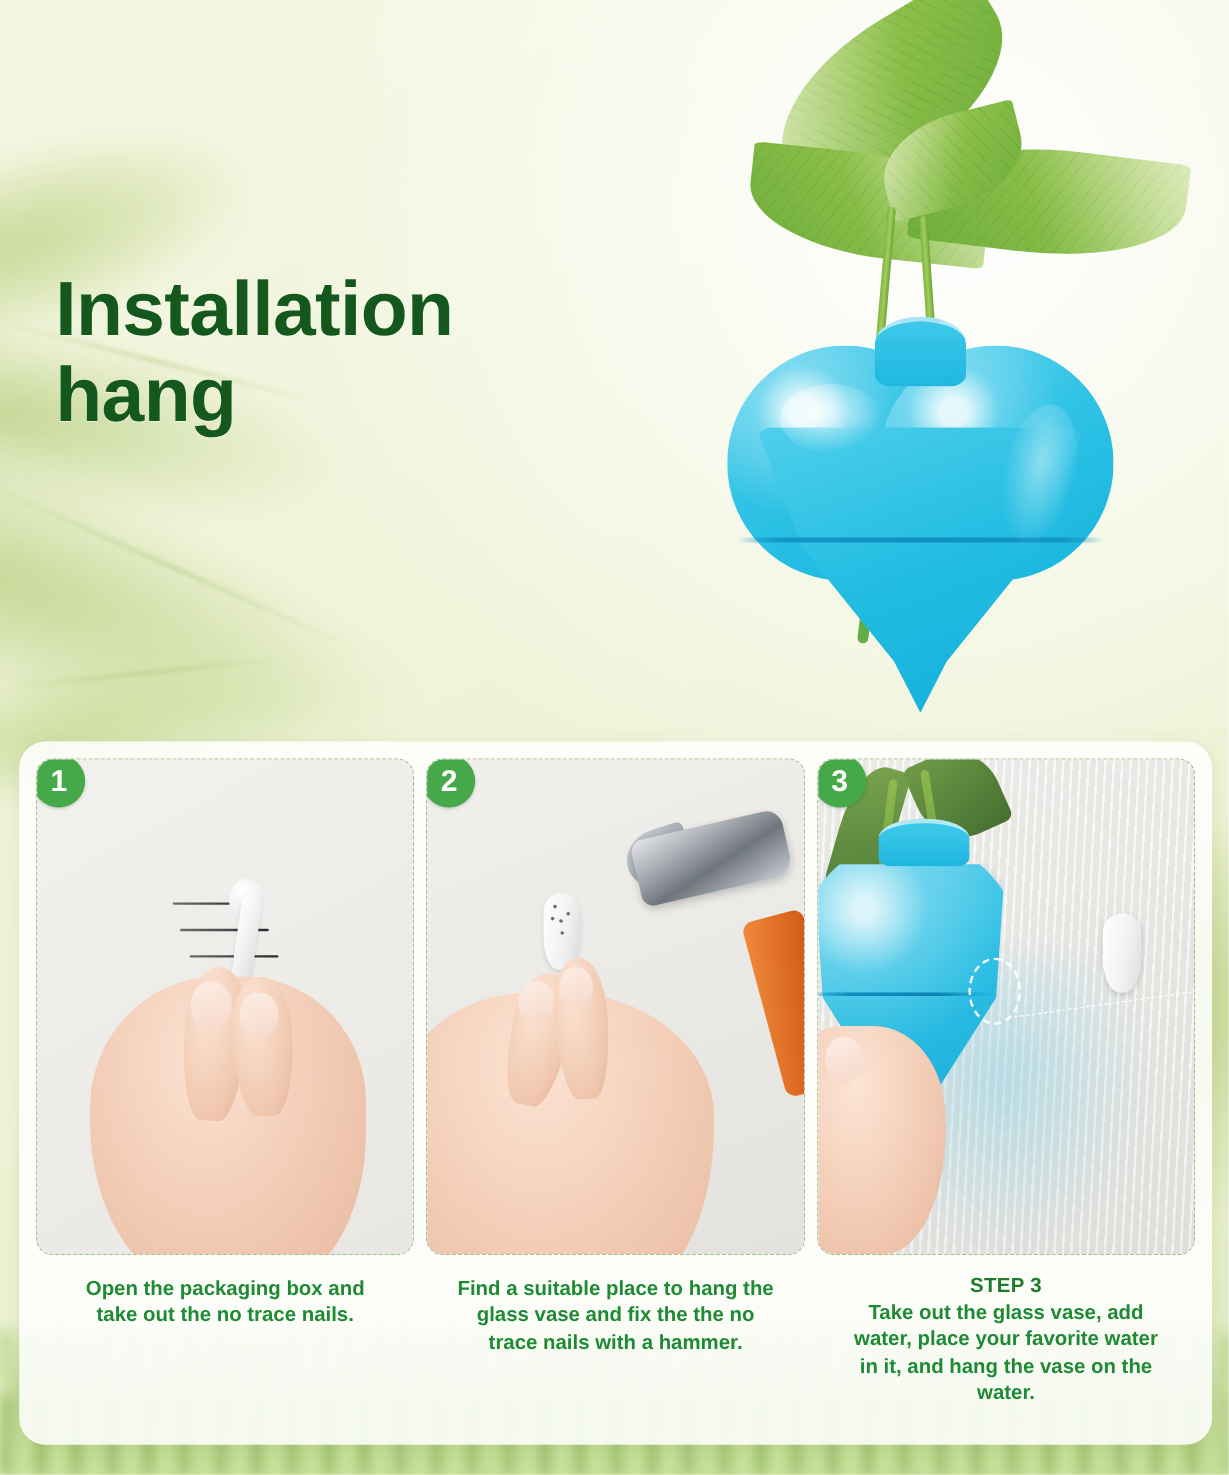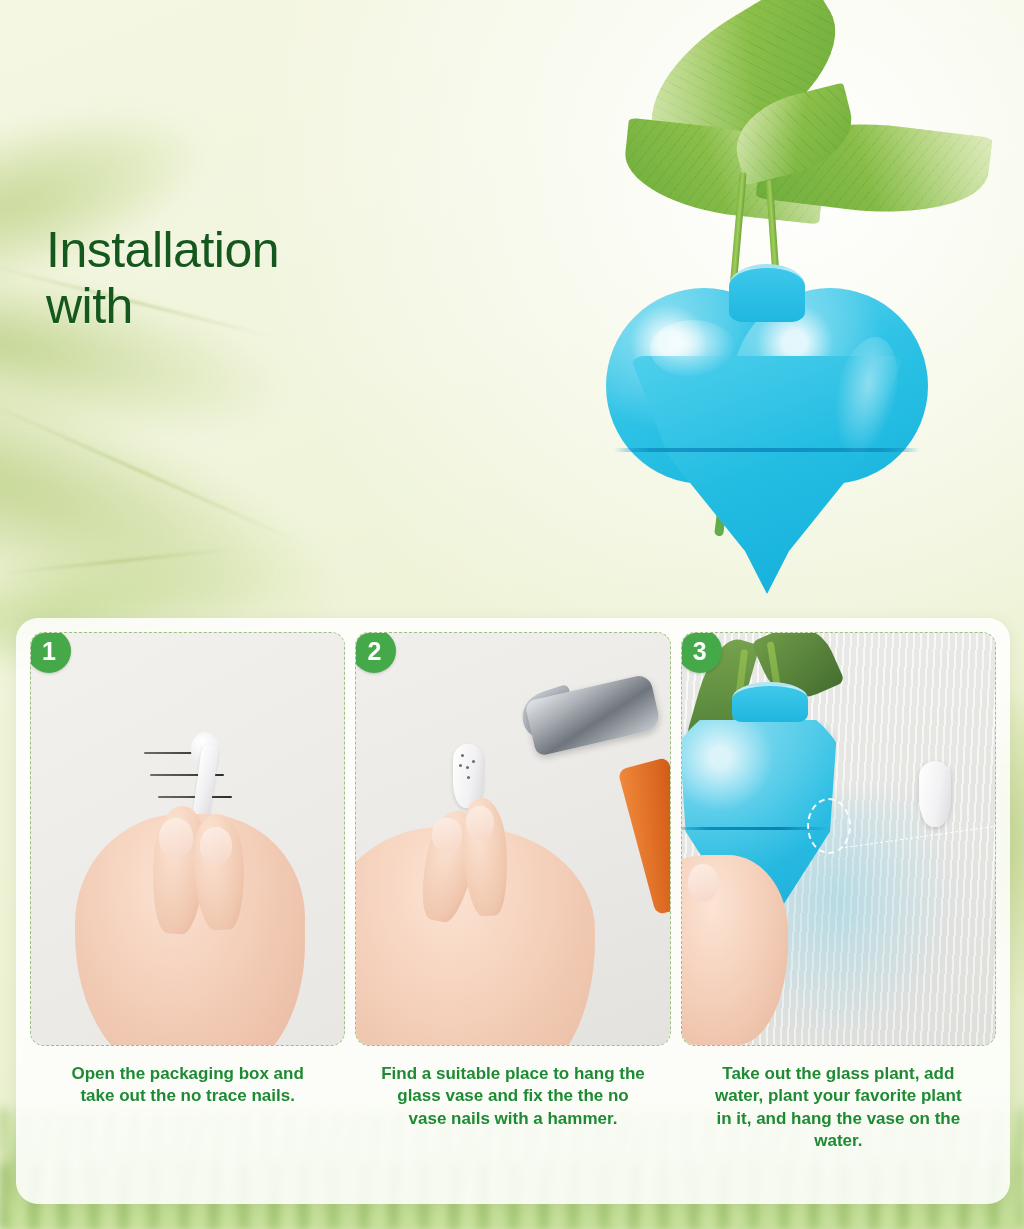--- a/index.html
+++ b/index.html
@@ -55,21 +55,21 @@
     position:absolute; left:0; bottom:0; width:1024px; height:66px;
     background:
       repeating-linear-gradient(91deg, rgba(120,164,66,.5) 0 9px, rgba(255,255,255,0) 9px 30px),
       linear-gradient(180deg, rgba(206,228,166,0) 0%, #c6e09a 100%);
     filter:blur(5px);
   }
 
   
   #heading{
     position:absolute; left:46px; top:222px; width:520px;
-    font-size:50px; line-height:1.12; font-weight:normal; letter-spacing:-.5px;
+    font-size:64px; line-height:1.12; font-weight:bold; letter-spacing:-.5px;
     color:#15581e;
     text-shadow:0 1px 0 rgba(255,255,255,.55);
   }
 
   
   #hero{ position:absolute; left:584px; top:4px; width:400px; height:600px; }
 
   .leaf{ position:absolute; border-radius:60% 4% 60% 4%;
          background:linear-gradient(135deg,#b5d36a 0%, #8dc04a 42%, #6fae3c 100%); }
   .leaf::after{ content:""; position:absolute; inset:0; border-radius:inherit;
@@ -243,21 +243,21 @@
   <div class="fern fern-d"></div>
   <div class="fern fern-e"></div>
   <div class="stem" style="left:-20px;top:300px;width:300px;transform:rotate(14deg);"></div>
   <div class="stem" style="left:-40px;top:470px;width:360px;transform:rotate(24deg);"></div>
   <div class="stem" style="left:0px;top:560px;width:240px;transform:rotate(-6deg);"></div>
   <div class="grass"></div>
   <div class="grass2"></div>
 
   <div id="heading">
     <div>Installation</div>
-    <div>with</div>
+    <div>hang</div>
   </div>
 
   <div id="hero">
     <div class="leaf" id="leaf1">
         <span class="veins"></span>
       </div>
     <div class="leaf" id="leaf2">
         <span class="veins"></span>
       </div>
     <div class="leaf" id="leaf3">
@@ -324,21 +324,21 @@
           <div class="hand2"></div>
           <div class="finger" style="left:22%;top:43%;width:48px;height:112px;transform:rotate(12deg);"></div>
           <div class="finger" style="left:34%;top:40%;width:44px;height:118px;transform:rotate(-4deg);"></div>
           <div class="nailcap" style="left:24%;top:45%;width:30px;height:34px;"></div>
           <div class="nailcap" style="left:35%;top:42%;width:28px;height:34px;"></div>
           <div class="badge">2</div>
         </div>
         <div class="cap">
           <div class="txt">Find a suitable place to hang the</div>
           <div class="txt">glass vase and fix the the no</div>
-          <div class="txt">vase nails with a hammer.</div>
+          <div class="txt">trace nails with a hammer.</div>
         </div>
       </div>
 
       <div class="step">
         <div class="photo">
           <div class="wall3"></div>
           <div class="glassblur"></div>
           <div class="leaf3a"></div>
           <div class="leaf3b"></div>
           <div class="stem3" style="left:16%;top:4%;height:150px;transform:rotate(7deg);"></div>
@@ -347,22 +347,23 @@
           <div class="vase3neck"></div>
           <div class="vase3water"></div>
           <div class="marker"></div>
           <div class="leadline"></div>
           <div class="hook3"></div>
           <div class="hand3"></div>
           <div class="nailcap" style="left:2%;top:56%;width:30px;height:38px;"></div>
           <div class="badge">3</div>
         </div>
         <div class="cap">
-          <div class="txt">Take out the glass plant, add</div>
-          <div class="txt">water, plant your favorite plant</div>
+          <div class="lbl">STEP 3</div>
+          <div class="txt">Take out the glass vase, add</div>
+          <div class="txt">water, place your favorite water</div>
           <div class="txt">in it, and hang the vase on the</div>
           <div class="txt">water.</div>
         </div>
       </div>
 
     </div>
   </div>
 </div>
 
 </body></html>

